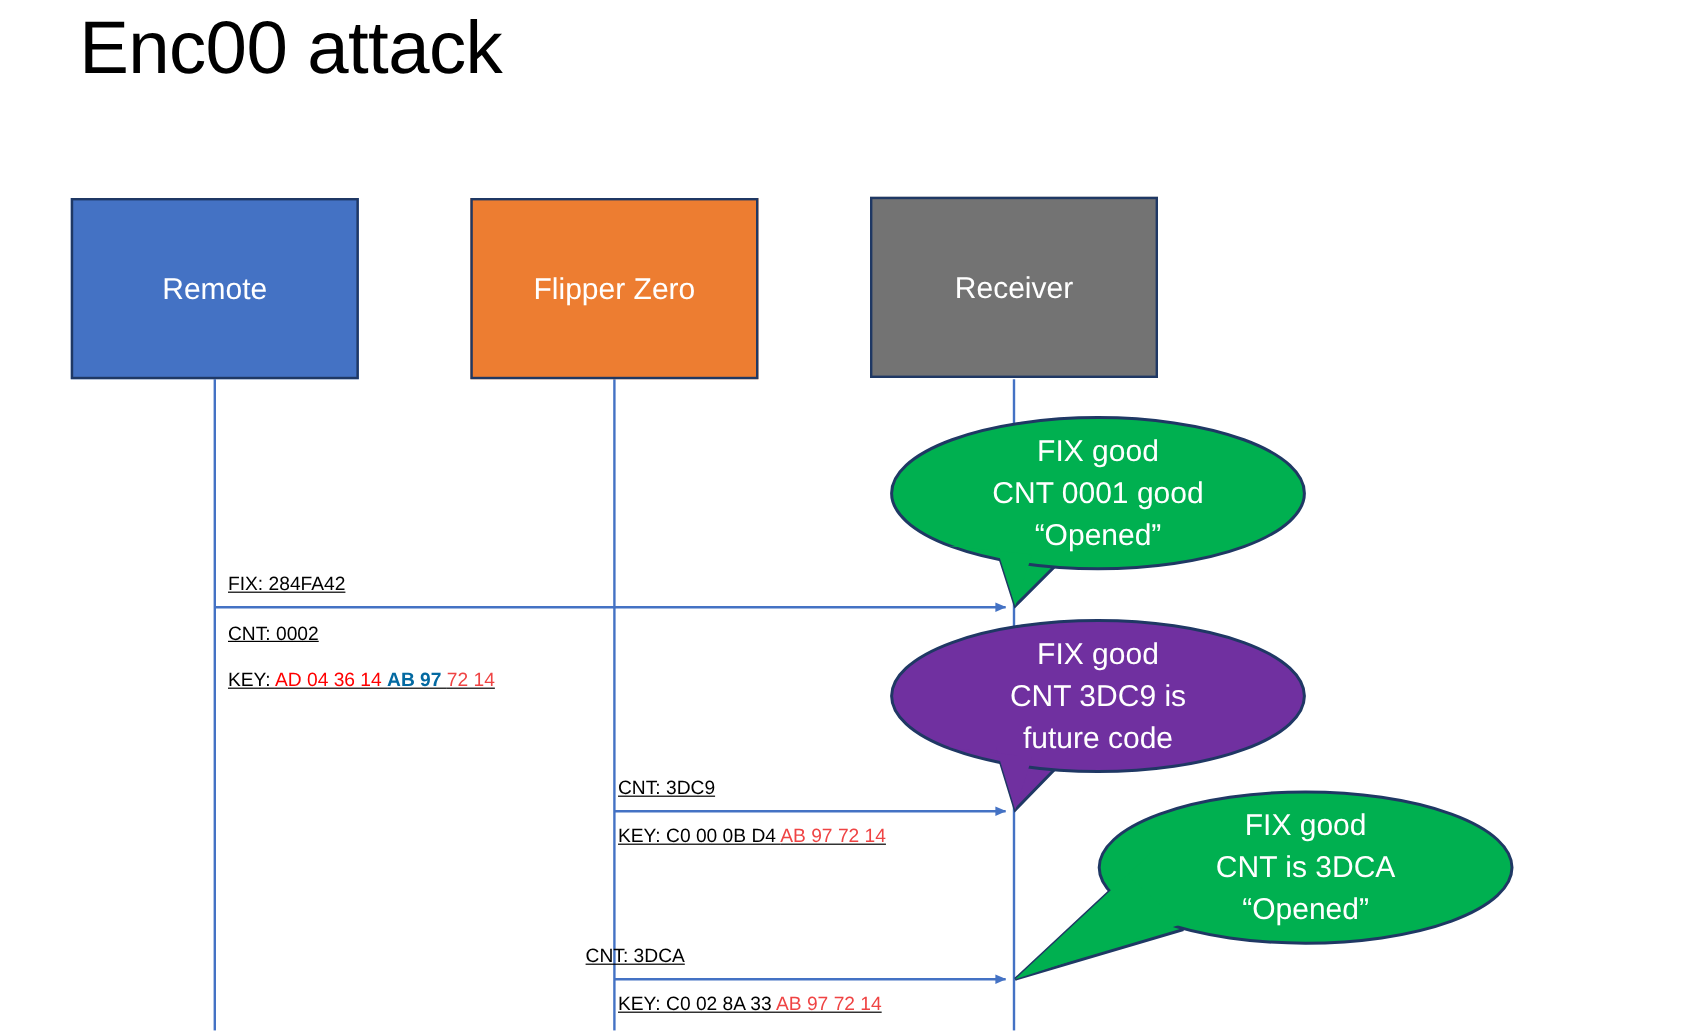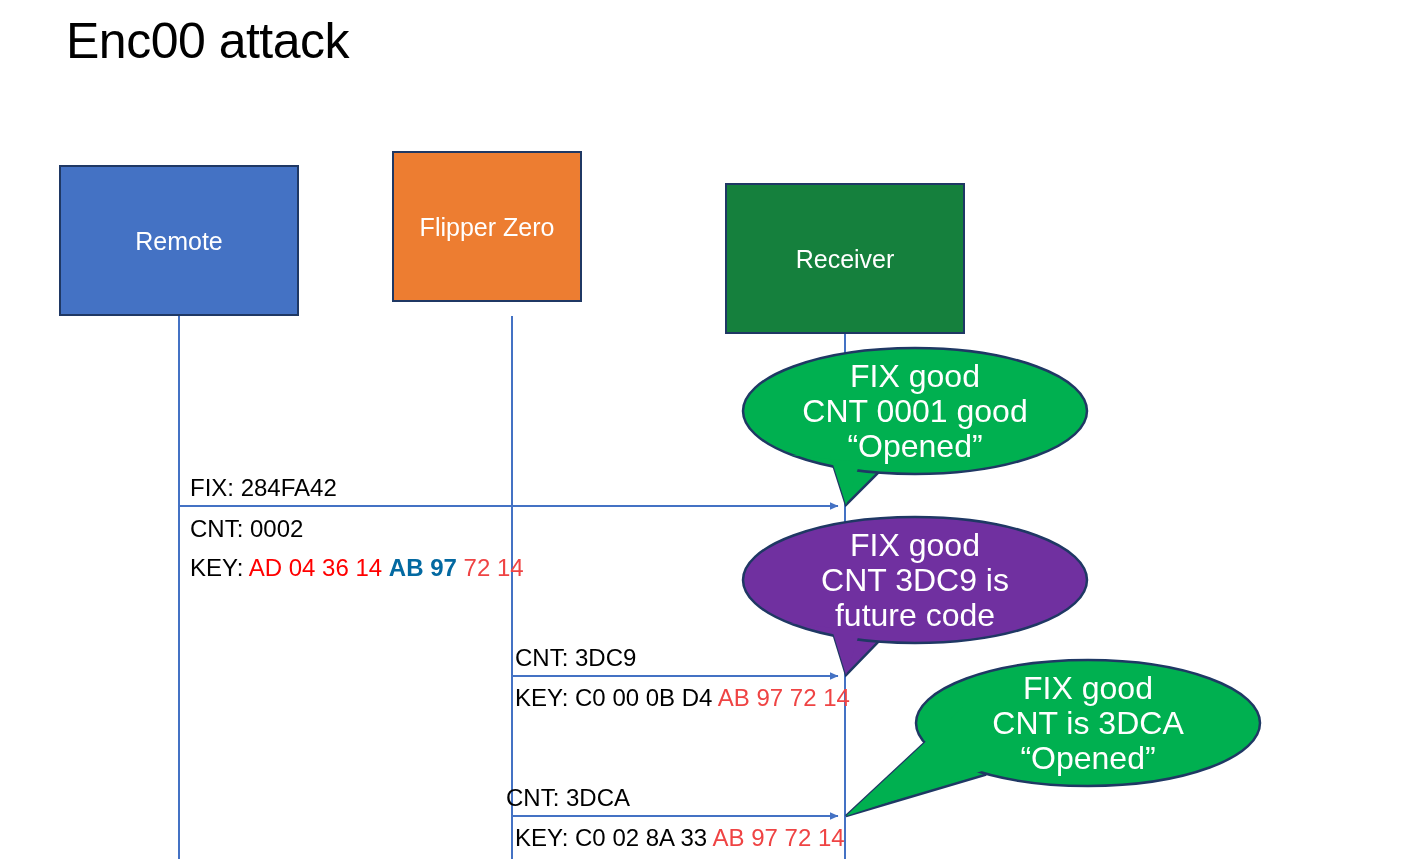--- a/index.html
+++ b/index.html
@@ -24,21 +24,21 @@
     top: 0;
     width: 1408px;
     height: 859px;
   }
 
   
   .slide-title {
     position: absolute;
     left: 66px;
     top: 2px;
-    font-size: 50px;
+    font-size: 62px;
     line-height: 78px;
     font-weight: 400;
     color: #000000;
     white-space: nowrap;
     letter-spacing: -0.5px;
   }
 
   
   .actor-box {
     position: absolute;
@@ -50,34 +50,35 @@
     color: #ffffff;
     font-size: 25px;
     line-height: 30px;
     font-weight: 400;
   }
   .actor-label { pointer-events: none; }
 
   
   .msg-label {
     position: absolute;
-    font-size: 24px;
+    font-size: 16px;
     line-height: 31px;
     color: #000000;
     white-space: nowrap;
+    text-decoration: underline;
   }
   .k-red   { color: #FF0000; }
   .k-green { color: #ef4444; }
   .k-green-b { color: #0369a1; font-weight: bold; }
 
   
   .bubble-text {
     position: absolute;
     color: #ffffff;
-    font-size: 32px;
+    font-size: 25px;
     line-height: 35px;
     text-align: center;
     white-space: nowrap;
     pointer-events: none;
   }
 </style>
 </head>
 <body>
 
 <div id="slide">
@@ -113,45 +114,45 @@
       <path d="M846,816 L963,707 L985,775 Z" fill="#00B050" stroke="#1F3864" stroke-width="2.5"></path>
       <ellipse cx="1088" cy="723" rx="172" ry="63" fill="#00B050" stroke="#1F3864" stroke-width="2.5"></ellipse>
       <path d="M940,730 L963,707 L846,816 L985,770 Z" fill="#00B050" stroke="none"></path>
     </g>
   </svg>
 
   <div class="actor-box" style="left:59px; top:165px; width:240px; height:151px; background:#4472C4;">
     <span class="actor-label">Remote</span>
   </div>
 
-  <div class="actor-box" style="left:392px; top:151px; width:190px; height:151px; background:#ED7D31;">
+  <div class="actor-box" style="left:392px; top:165px; width:240px; height:151px; background:#ED7D31;">
     <span class="actor-label">Flipper Zero</span>
   </div>
 
-  <div class="actor-box" style="left:725px; top:183px; width:240px; height:151px; background:#15803d;">
+  <div class="actor-box" style="left:725px; top:164px; width:240px; height:151px; background:#737373;">
     <span class="actor-label">Receiver</span>
   </div>
 
   <div class="slide-title">Enc00 attack</div>
 
   <div class="msg-label" style="left:190px; top:472px;">FIX: 284FA42</div>
 
   <div class="msg-label" style="left:190px; top:513px;">CNT: 0002</div>
 
   <div class="msg-label" style="left:190px; top:552px;">
     <span>KEY: </span><span class="k-red">AD 04 36 14 </span><span class="k-green-b">AB 97 </span><span class="k-green">72 14</span>
   </div>
 
   <div class="msg-label" style="left:515px; top:642px;">CNT: 3DC9</div>
 
   <div class="msg-label" style="left:515px; top:682px;">
     <span>KEY: C0 00 0B D4 </span><span class="k-green">AB 97 72 14</span>
   </div>
 
-  <div class="msg-label" style="left:506px; top:782px;">CNT: 3DCA</div>
+  <div class="msg-label" style="left:488px; top:782px;">CNT: 3DCA</div>
 
   <div class="msg-label" style="left:515px; top:822px;">
     <span>KEY: C0 02 8A 33 </span><span class="k-green">AB 97 72 14</span>
   </div>
 
   <div class="bubble-text" style="left:745px; top:359px; width:340px;">
     <div>FIX good</div>
     <div>CNT 0001 good</div>
     <div>“Opened”</div>
   </div>

